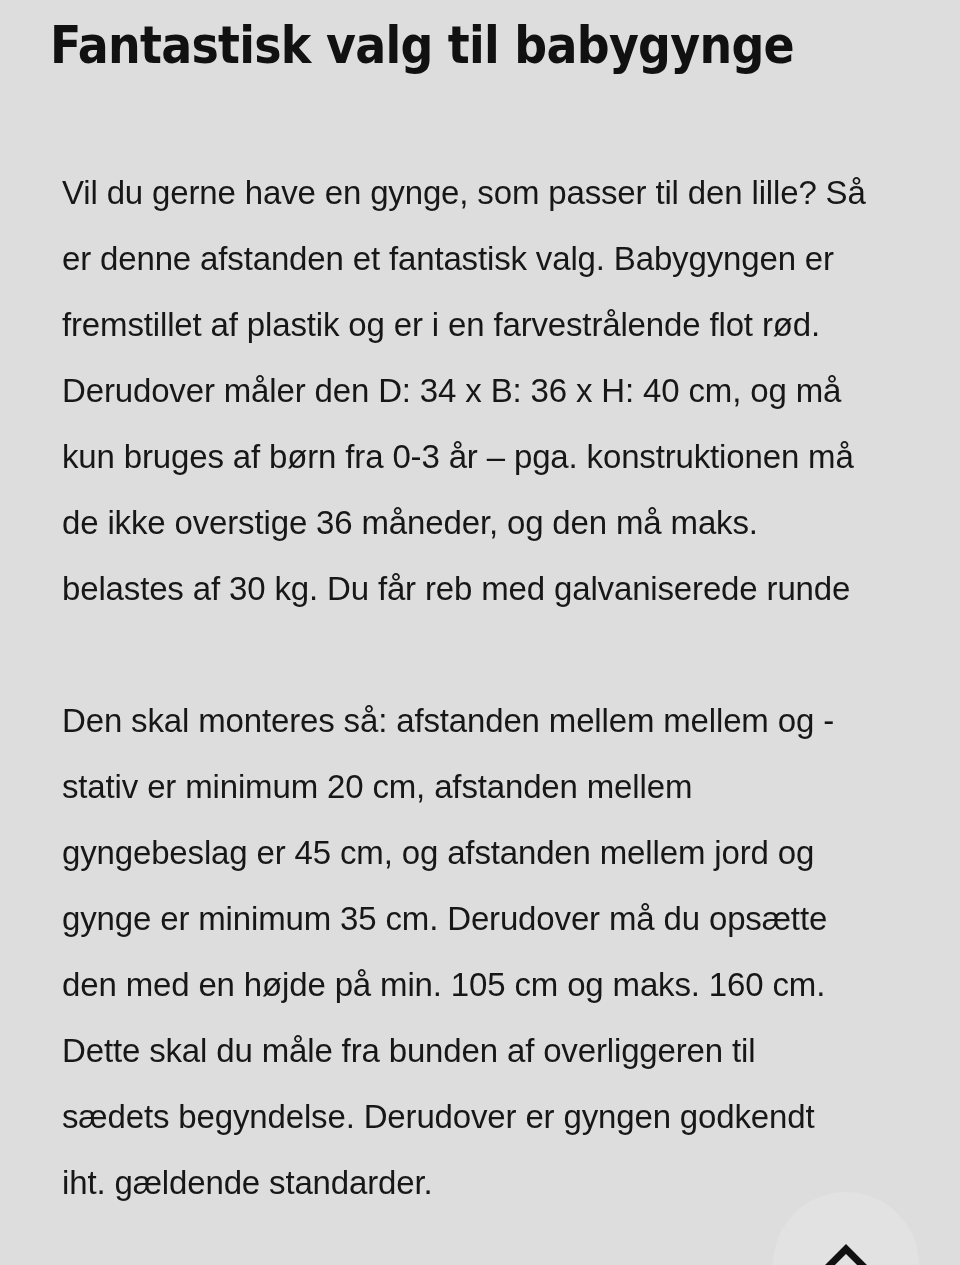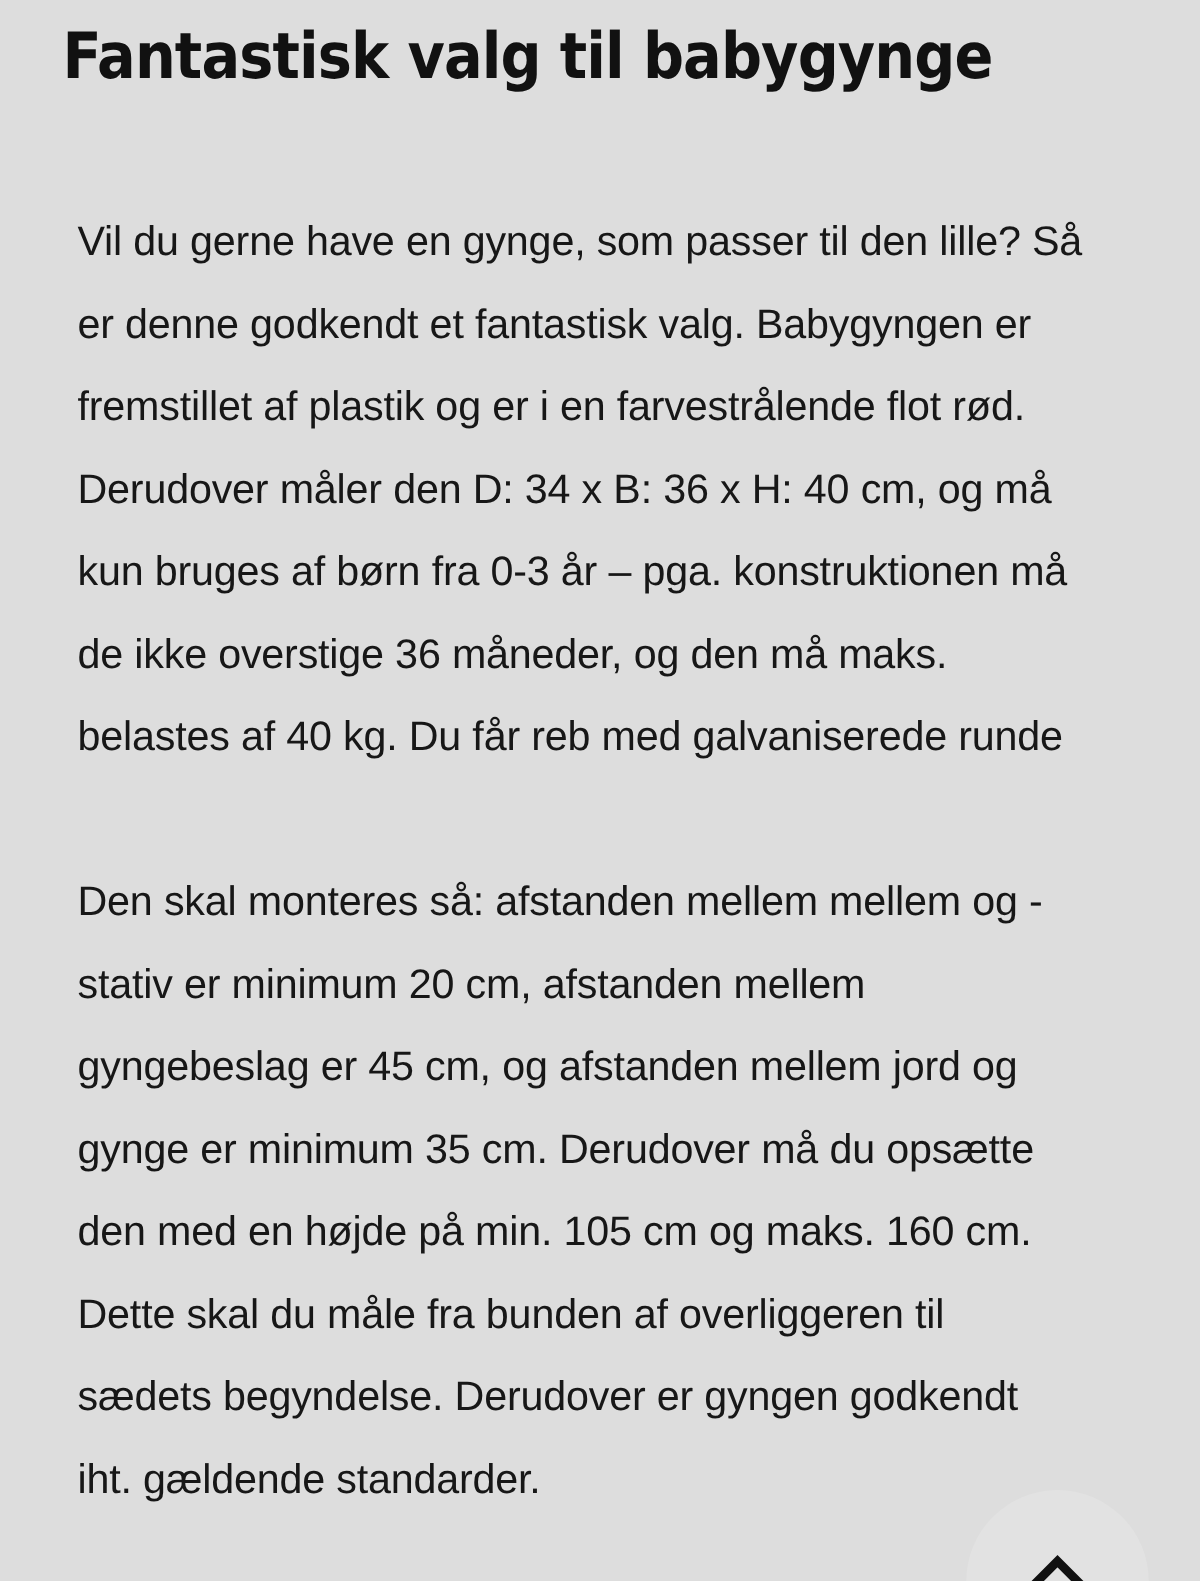--- a/index.html
+++ b/index.html
@@ -105,26 +105,26 @@
 <body>
 
 <div class="page">
 
   <h1 class="product-title">Fantastisk valg til babygynge</h1>
 
   <div class="description">
 
     <p class="paragraph">
       <span class="text-line">Vil du gerne have en gynge, som passer til den lille? Så</span>
-      <span class="text-line">er denne godkendt et fantastisk valg. Babygyngen er</span>
+      <span class="text-line">er denne afstanden et fantastisk valg. Babygyngen er</span>
       <span class="text-line">fremstillet af plastik og er i en farvestrålende flot rød.</span>
       <span class="text-line">Derudover måler den D: 34 x B: 36 x H: 40 cm, og må</span>
       <span class="text-line">kun bruges af børn fra 0-3 år – pga. konstruktionen må</span>
       <span class="text-line">de ikke overstige 36 måneder, og den må maks.</span>
-      <span class="text-line">belastes af 40 kg. Du får reb med galvaniserede runde</span>
+      <span class="text-line">belastes af 30 kg. Du får reb med galvaniserede runde</span>
     </p>
 
     <p class="paragraph">
       <span class="text-line">Den skal monteres så: afstanden mellem mellem og -</span>
       <span class="text-line">stativ er minimum 20 cm, afstanden mellem</span>
       <span class="text-line">gyngebeslag er 45 cm, og afstanden mellem jord og</span>
       <span class="text-line">gynge er minimum 35 cm. Derudover må du opsætte</span>
       <span class="text-line">den med en højde på min. 105 cm og maks. 160 cm.</span>
       <span class="text-line">Dette skal du måle fra bunden af overliggeren til</span>
       <span class="text-line">sædets begyndelse. Derudover er gyngen godkendt</span>

